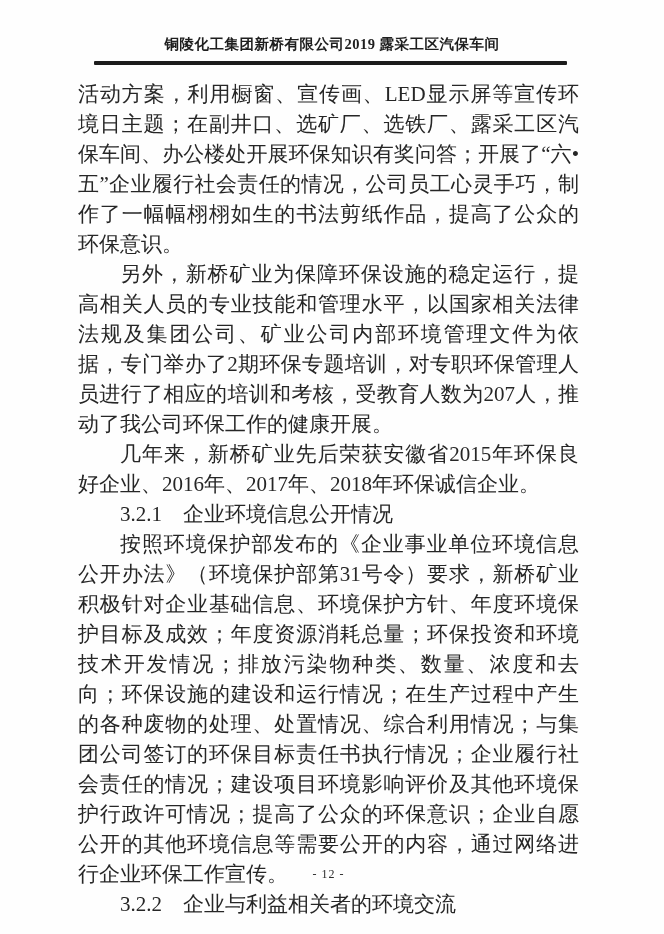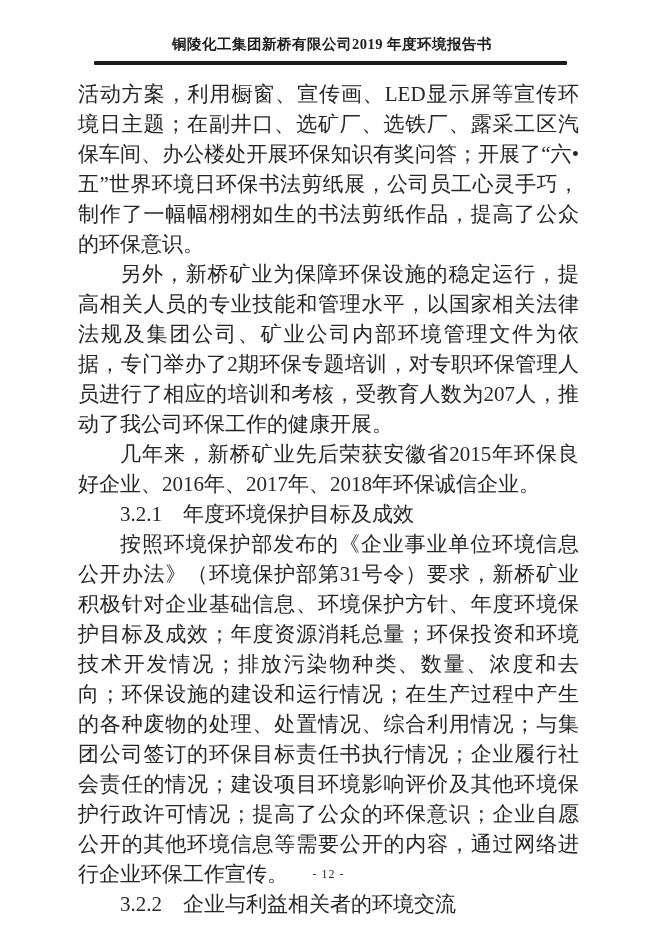--- a/index.html
+++ b/index.html
@@ -65,29 +65,29 @@
     font-size: 12px;
     letter-spacing: 1px;
     color: #2a2a2a;
   }
 </style>
 </head>
 <body>
 
 <div class="page">
 
-  <div class="header-title">铜陵化工集团新桥有限公司2019 年度环境报告书</div>
+  <div class="header-title">铜陵化工集团新桥有限公司2019 露采工区汽保车间</div>
 
   <div class="header-rule"></div>
 
   <div class="content">
-    <p class="no-indent">活动方案，利用橱窗、宣传画、LED显示屏等宣传环境日主题；在副井口、选矿厂、选铁厂、露采工区汽保车间、办公楼处开展环保知识有奖问答；开展了“六•五”世界环境日环保书法剪纸展，公司员工心灵手巧，制作了一幅幅栩栩如生的书法剪纸作品，提高了公众的环保意识。</p>
+    <p class="no-indent">活动方案，利用橱窗、宣传画、LED显示屏等宣传环境日主题；在副井口、选矿厂、选铁厂、露采工区汽保车间、办公楼处开展环保知识有奖问答；开展了“六•五”企业履行社会责任的情况，公司员工心灵手巧，制作了一幅幅栩栩如生的书法剪纸作品，提高了公众的环保意识。</p>
     <p class="indent">另外，新桥矿业为保障环保设施的稳定运行，提高相关人员的专业技能和管理水平，以国家相关法律法规及集团公司、矿业公司内部环境管理文件为依据，专门举办了2期环保专题培训，对专职环保管理人员进行了相应的培训和考核，受教育人数为207人，推动了我公司环保工作的健康开展。</p>
     <p class="indent">几年来，新桥矿业先后荣获安徽省2015年环保良好企业、2016年、2017年、2018年环保诚信企业。</p>
-    <p class="indent">3.2.1　年度环境保护目标及成效</p>
+    <p class="indent">3.2.1　企业环境信息公开情况</p>
     <p class="indent">按照环境保护部发布的《企业事业单位环境信息公开办法》（环境保护部第31号令）要求，新桥矿业积极针对企业基础信息、环境保护方针、年度环境保护目标及成效；年度资源消耗总量；环保投资和环境技术开发情况；排放污染物种类、数量、浓度和去向；环保设施的建设和运行情况；在生产过程中产生的各种废物的处理、处置情况、综合利用情况；与集团公司签订的环保目标责任书执行情况；企业履行社会责任的情况；建设项目环境影响评价及其他环境保护行政许可情况；提高了公众的环保意识；企业自愿公开的其他环境信息等需要公开的内容，通过网络进行企业环保工作宣传。</p>
     <p class="indent">3.2.2　企业与利益相关者的环境交流</p>
 
   </div>
 
   <div class="footer">- 12 -</div>
 
 </div>
 
 </body></html>

